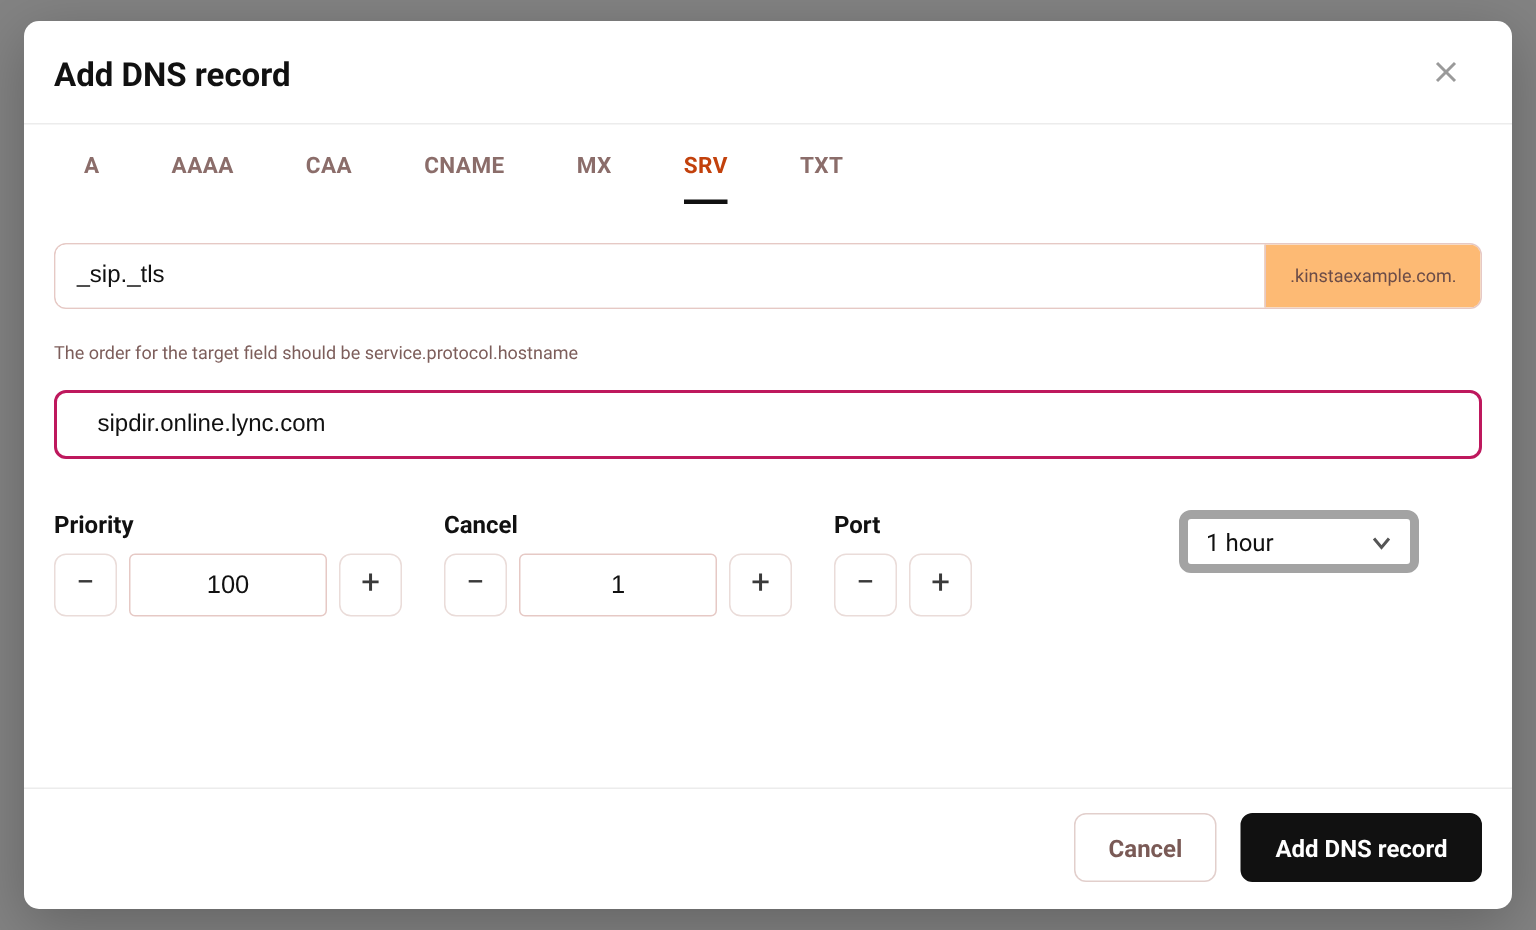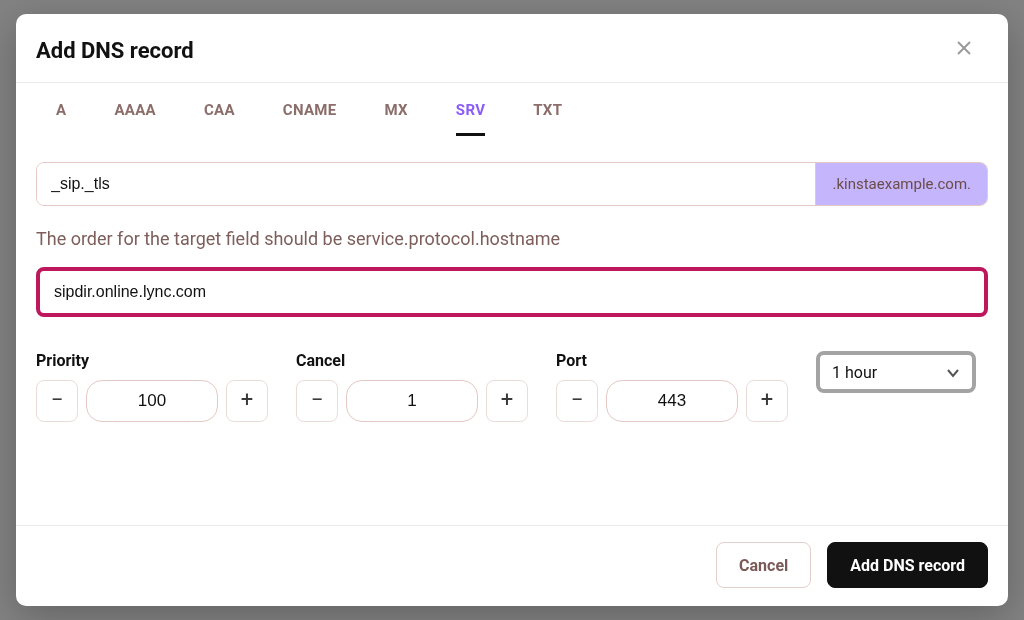--- a/index.html
+++ b/index.html
@@ -37,58 +37,58 @@
   .modal-body {
     padding: 0 20px 0 20px;
     flex: 1; overflow:auto;
     border-bottom: 1px solid #ececec;
   }
   .tabs {
     display:flex; gap: 48px; padding: 18px 20px 0 20px;
     font-size: 15px; font-weight: 700;
   }
   .tab { color:#8b6d6a; padding-bottom: 14px; cursor:pointer; border-bottom: 3px solid transparent; letter-spacing:.3px; }
-  .tab.active { color:#8b5cf6; border-bottom-color:#111; }
+  .tab.active { color:#c2410c; border-bottom-color:#111; }
   .field { margin-top: 26px; }
   .label { font-size: 16px; font-weight: 700; color:#111; margin-bottom: 10px; }
-  .hint { font-size: 18px; color:#7d5e5b; margin-top:-4px; margin-bottom: 18px; }
+  .hint { font-size: 12px; color:#7d5e5b; margin-top:-4px; margin-bottom: 18px; }
   .hostname-row {
     display:flex; width:100%;
     border:1px solid #e6c9c5; border-radius:8px; overflow:hidden;
   }
   .hostname-row input {
     flex:1; border:none; outline:none; padding: 12px 14px; font-size:16px; color:#111; background:#fff;
   }
   .hostname-suffix {
-    background:#c4b5fd; color:#6b4c48; font-size:15px;
+    background:#fdba74; color:#6b4c48; font-size:12px;
     display:flex; align-items:center; padding: 0 16px;
     border-left:1px solid #e6c9c5; white-space:nowrap;
   }
   .big-input {
-    width:100%; border:4px solid #be185d; border-radius:8px;
-    padding: 12px 14px; font-size:16px; color:#111; outline:none;
+    width:100%; border:2px solid #be185d; border-radius:8px;
+    padding: 12px 27px; font-size:16px; color:#111; outline:none;
   }
   .row4 {
     display:grid; grid-template-columns: 1fr 1fr 1fr 1fr; gap: 28px;
     margin-top: 34px; margin-bottom: 28px;
   }
   .stepper {
     display:flex; gap:8px; align-items:center;
   }
   .step-btn {
     width:42px; height:42px; border:1px solid #eadcd9; border-radius:8px; background:#fff;
     display:flex; align-items:center; justify-content:center; cursor:pointer;
   }
   .step-btn span { font-size:22px; line-height:1; color:#3a3a3a; position:relative; top:-1px;}
   .stepper input {
-    width: 132px; height:42px; border:1px solid #e6c9c5; border-radius:16px;
+    width: 132px; height:42px; border:1px solid #e6c9c5; border-radius:4px;
     text-align:center; font-size:17px; color:#111; outline:none;
   }
   .select {
-    width: 160px; height:42px; border:4px solid #a3a3a3; border-radius:8px;
+    width: 160px; height:42px; border:6px solid #a3a3a3; border-radius:8px;
     display:flex; align-items:center; justify-content:space-between;
     padding: 0 12px; font-size:16px; color:#111; cursor:pointer; background:#fff;
   }
   .chevron { width:14px; height:14px; }
   .chevron svg { width:14px; height:14px; stroke:#555; stroke-width:2; fill:none; }
   .modal-footer {
     padding: 16px 20px 18px 32px;
     display:flex; justify-content:flex-end; gap:16px;
   }
   .btn {
@@ -168,21 +168,20 @@
             </div>
           </div>
         </div>
 
         <div>
           <div class="label">Port</div>
           <div class="stepper">
             <div class="step-btn">
               <span>−</span>
             </div>
-            <input type="text" value="443" style="">
             <div class="step-btn">
               <span>+</span>
             </div>
           </div>
         </div>
 
         <div>
           <div class="select">
             <span>1 hour</span>
             <span class="chevron">

